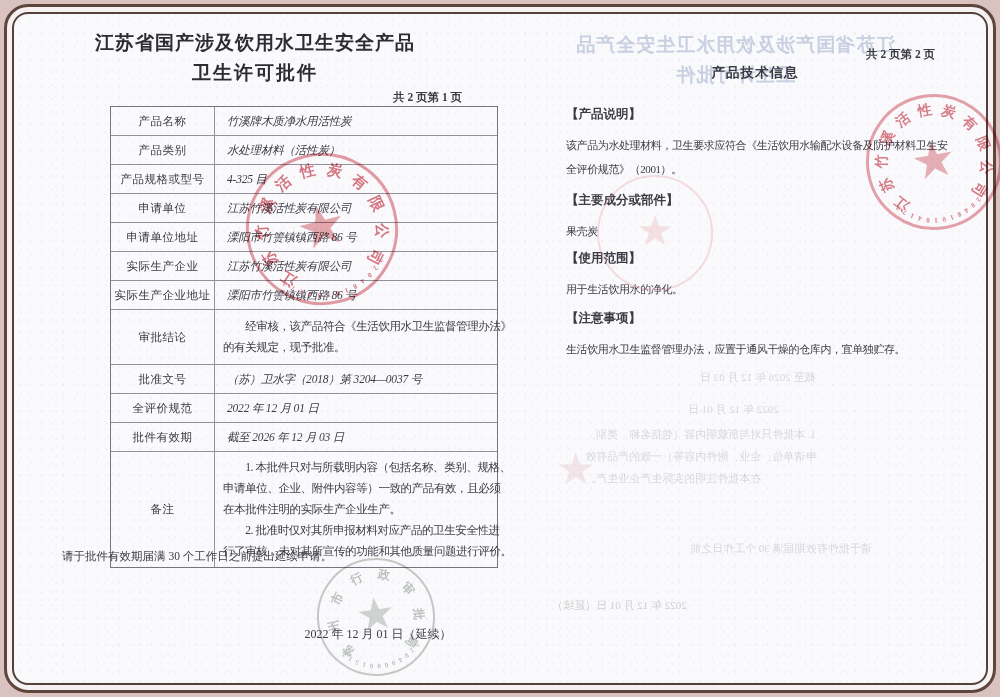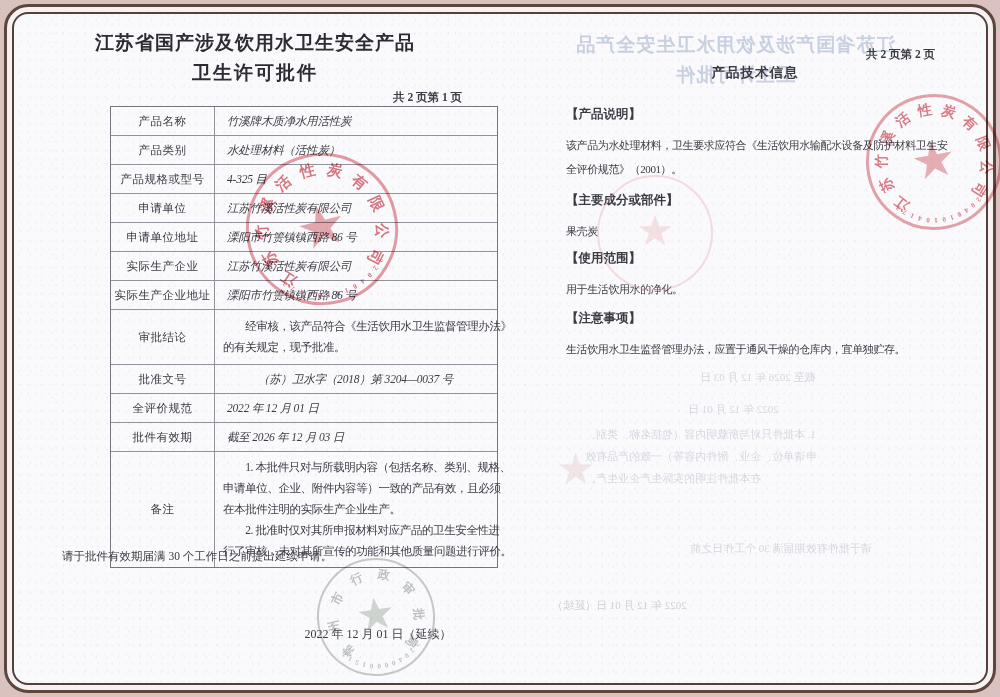--- a/index.html
+++ b/index.html
@@ -107,21 +107,21 @@
         <div class="tlabel">实际生产企业地址</div>
         <div class="tvalue single">溧阳市竹箦镇镇西路 86 号</div>
       </div>
       <div class="trow" style="min-height: 54px;">
         <div class="tlabel">审批结论</div>
         <div class="tvalue multi">
           <div class="vline">　　经审核，该产品符合《生活饮用水卫生监督管理办法》</div>
           <div class="vline">的有关规定，现予批准。</div>
         </div>
       </div>
-      <div class="trow" style="min-height: 28px; gap: 31px;">
+      <div class="trow" style="min-height: 28px;">
         <div class="tlabel">批准文号</div>
         <div class="tvalue single">（苏）卫水字（2018）第 3204—0037 号</div>
       </div>
       <div class="trow" style="min-height: 28px;">
         <div class="tlabel">全评价规范</div>
         <div class="tvalue single">2022 年 12 月 01 日</div>
       </div>
       <div class="trow" style="min-height: 28px;">
         <div class="tlabel">批件有效期</div>
         <div class="tvalue single">截至 2026 年 12 月 03 日</div>

